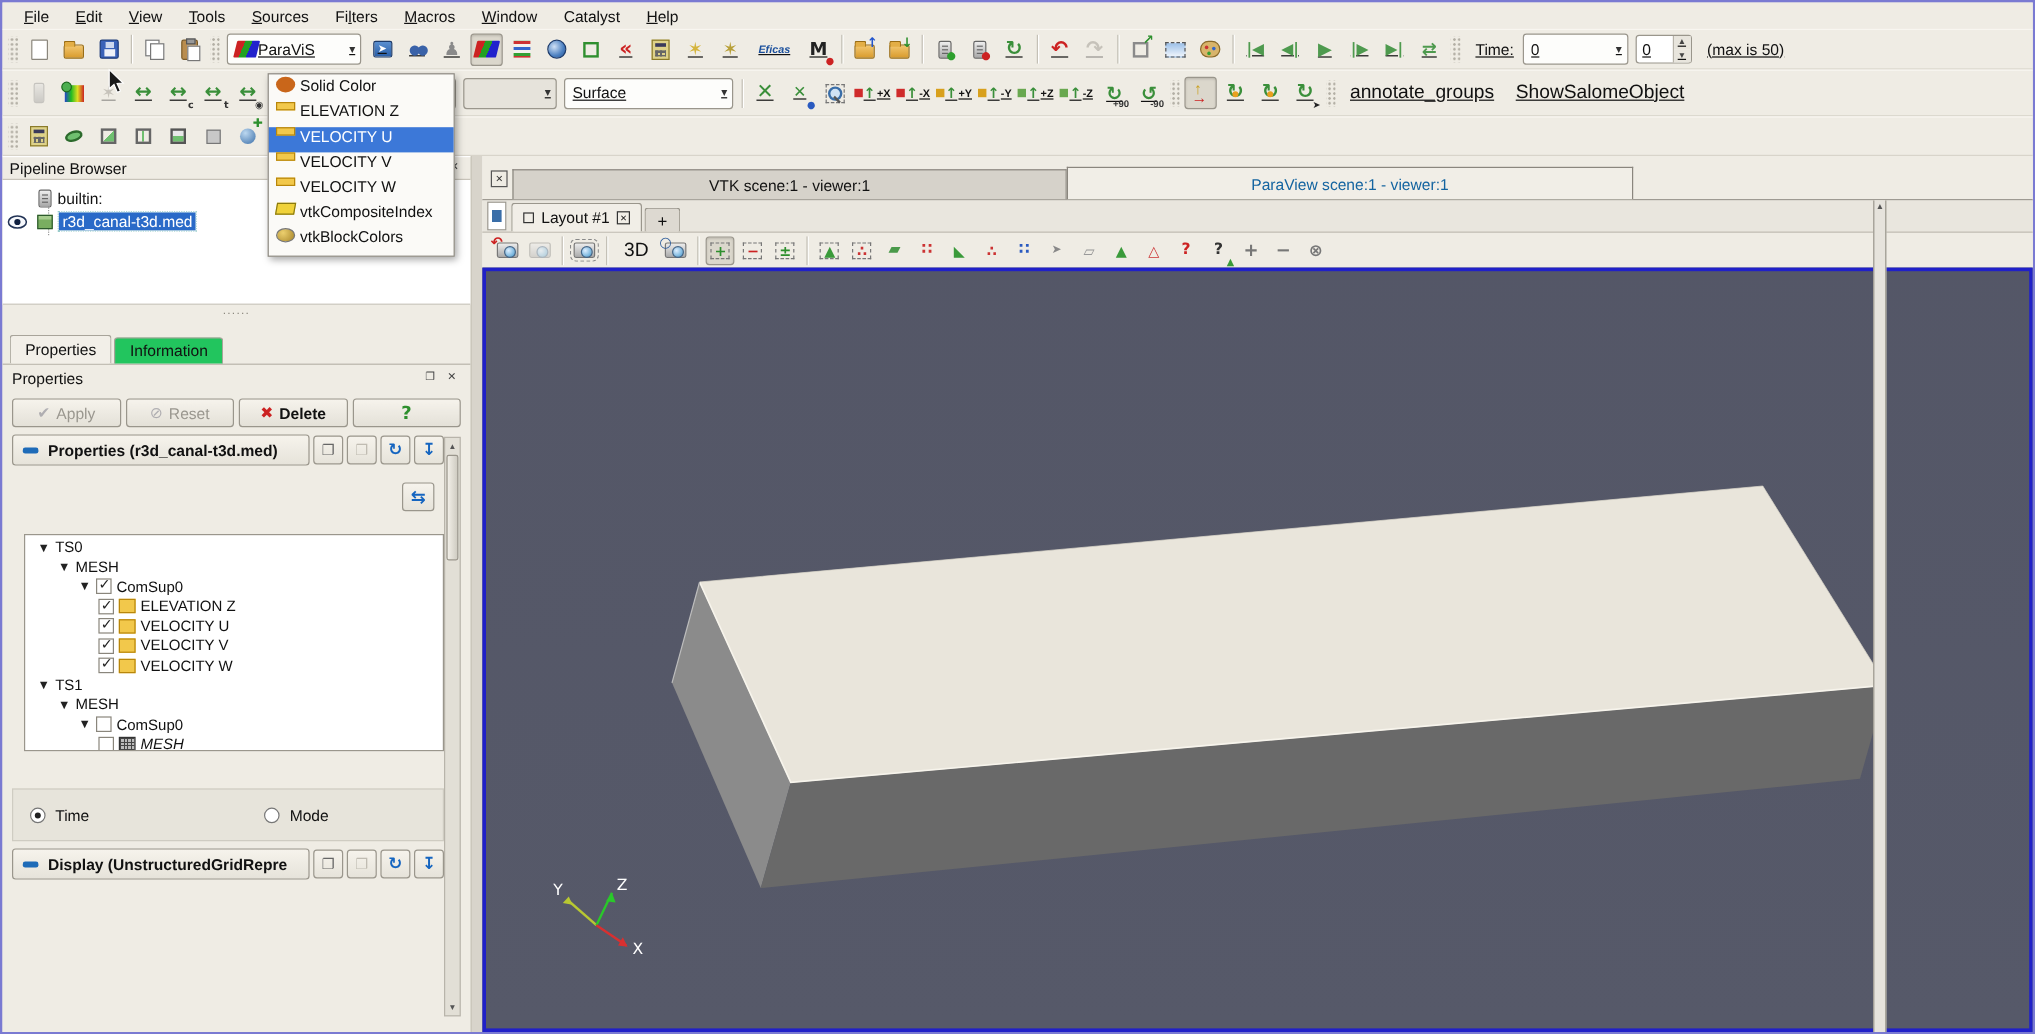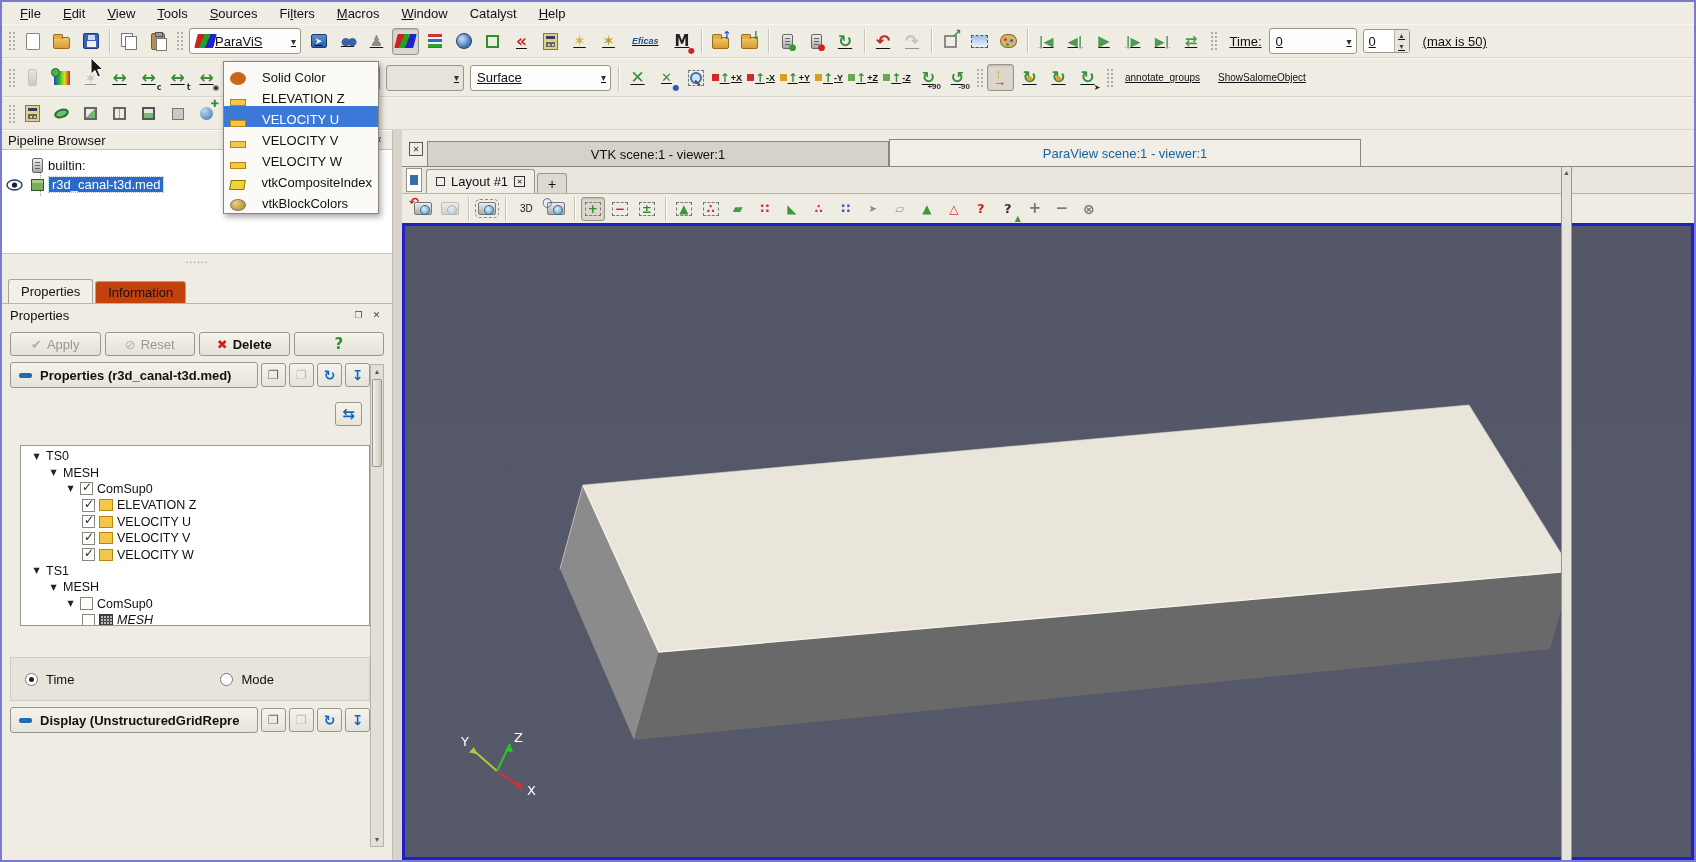--- a/index.html
+++ b/index.html
@@ -17,21 +17,21 @@
   .tbrow{display:flex;align-items:center;background:#efece4;border-top:1px solid #f8f6f0;border-bottom:1px solid #d8d4ca;padding:0 2px;text-decoration:underline;}
   .tb1{height:34px;}
   .tb2{height:39px;}
   .tb3{height:33px;}
   .handle{width:8px;height:22px;margin:0 3px;background-image:radial-gradient(#b3afa5 1px,transparent 1.2px);background-size:4px 4px;background-position:1px 1px;}
   .sep{width:1px;height:24px;background:#c4c0b6;margin:0 4px;box-shadow:1px 0 0 #fff;}
   .tbtn{position:relative;display:inline-flex;align-items:center;justify-content:center;min-width:27px;height:27px;margin:0 1px;border:1px solid transparent;border-radius:3px;}
   .tbtn.pressed{background:#dbd7cc;border-color:#9a968c;box-shadow:inset 0 1px 2px rgba(0,0,0,.15);}
   .tbtn.dis{opacity:.4;}
   .tbtn.txt{padding:0 7px;}
-  .tlbl{font-size:10px;color:#111;white-space:nowrap;}
+  .tlbl{font-size:16px;color:#111;white-space:nowrap;}
   .tlabel{margin:0 4px 0 10px;white-space:nowrap;}
   .blbl{font-size:9px;font-weight:bold;color:#1a4f9c;font-style:italic;}
 
   .combo{display:inline-flex;align-items:center;height:26px;background:#fdfdfb;border:1px solid #9a968c;border-radius:3px;margin:0 3px;padding:0 4px 0 6px;}
   .combo.dis{background:#e6e3db;}
   .cval{flex:1;white-space:nowrap;overflow:hidden;}
   .carr{margin-left:6px;font-size:10px;color:#333;}
   .spin{display:inline-flex;align-items:stretch;height:24px;background:#fff;border:1px solid #9a968c;border-radius:3px;margin:0 3px;}
   .spinval{width:30px;display:flex;align-items:center;padding-left:5px;}
   .spinarrows{display:flex;flex-direction:column;border-left:1px solid #b8b4aa;}
@@ -103,40 +103,40 @@
   .ic-binoc{letter-spacing:-3px;color:#3a62a8;font-size:11px;font-weight:bold;}
   .ic-barrow{width:16px;height:14px;background:linear-gradient(#5a8fd0,#2a5fa8);border:1px solid #1c3a6a;border-radius:2px;color:#fff;font-size:9px;display:inline-flex;align-items:center;justify-content:center;}
   .axis{width:32px;}
   .axsq{width:7px;height:7px;display:inline-block;}
   .axar{color:#3a8f3a;font-weight:bold;font-size:12px;margin:0 1px;}
   .axlbl{font-size:9px;font-weight:bold;}
   .rotlbl{position:absolute;right:0px;bottom:-1px;font-size:8px;font-weight:bold;color:#333;}
 
   
   .popup{position:absolute;left:221px;top:59px;width:156px;background:#fbfaf7;border:1px solid #8a867e;box-shadow:2px 3px 6px rgba(0,0,0,.35);z-index:60;padding:2px 0;}
-  .pitem{display:flex;align-items:flex-end;height:21px;padding:0 6px;gap:16px;}
+  .pitem{display:flex;align-items:flex-start;height:21px;padding:0 6px;gap:4px;}
   .pitem .lab{white-space:nowrap;font-size:13px;}
   .pitem.hl{background:#3c78d8;color:#fff;}
   .pcursor{position:absolute;left:88px;top:55px;z-index:61;}
 
   
   .main{position:absolute;top:128px;left:0;right:0;bottom:0;display:flex;}
   .ldock{position:relative;width:390px;background:#efece4;}
   .splitter{width:10px;background:#d8d4cb;border-left:1px solid #c2beb4;}
   .pb-title{height:20px;display:flex;align-items:center;padding:0 6px;border-top:1px solid #fff;border-bottom:1px solid #c8c4ba;}
   .pb-title .t{flex:1;}
   .dkbtn{width:15px;height:15px;display:inline-flex;align-items:center;justify-content:center;font-size:9px;color:#444;margin-left:3px;}
   .pb-tree{position:relative;height:104px;background:#fff;border-bottom:1px solid #c8c4ba;padding-top:6px;}
   .pb-tree::before{content:"";position:absolute;left:38px;top:14px;height:32px;border-left:1px dotted #999;}
   .prow{display:flex;align-items:center;height:19px;gap:5px;}
   .prow .eyec{width:24px;display:flex;justify-content:center;}
   .sel-label{background:#2a6ac8;color:#fff;padding:0 3px;outline:1px dotted #9cc;}
   .dock-gap{height:26px;display:flex;align-items:flex-start;justify-content:center;color:#8a867c;font-size:10px;letter-spacing:1px;}
   .ltabs{height:24px;display:flex;align-items:flex-end;padding-left:6px;border-bottom:1px solid #b8b4aa;}
-  .ltab{height:22px;display:flex;align-items:center;padding:0 12px;border:1px solid #a8a49a;border-bottom:none;border-radius:3px 3px 0 0;background:#c2410c;margin-right:2px;font-size:13px;}
+  .ltab{height:22px;display:flex;align-items:center;padding:0 12px;border:1px solid #a8a49a;border-bottom:none;border-radius:3px 3px 0 0;background:#22c55e;margin-right:2px;font-size:13px;}
   .ltab.active{background:#f2efe8;height:24px;font-weight:normal;}
   .dock-title2{height:22px;display:flex;align-items:center;padding:0 8px;}
   .dock-title2 .t{flex:1;}
   .btnrow{display:flex;gap:4px;margin:6px 8px 0 8px;}
   .pbtn{flex:1;height:24px;display:flex;align-items:center;justify-content:center;gap:5px;background:linear-gradient(#f6f3ec,#e4e1d8);border:1px solid #9a968c;border-radius:3px;font-size:13px;}
   .pbtn.dis{color:#9a978f;}
   .pbtn.dis .bic{opacity:.45;}
   .searchrow{display:flex;margin:6px 22px 0 8px;gap:2px;}
   .searchrow input{flex:1;height:22px;border:1px solid #9a968c;border-radius:2px;padding:0 5px;font:13px "Liberation Sans",sans-serif;background:#fff;color:#333;}
   .gearbtn{width:22px;height:22px;display:flex;align-items:center;justify-content:center;border:1px solid #b8b4aa;border-radius:2px;background:#efece4;color:#555;}

